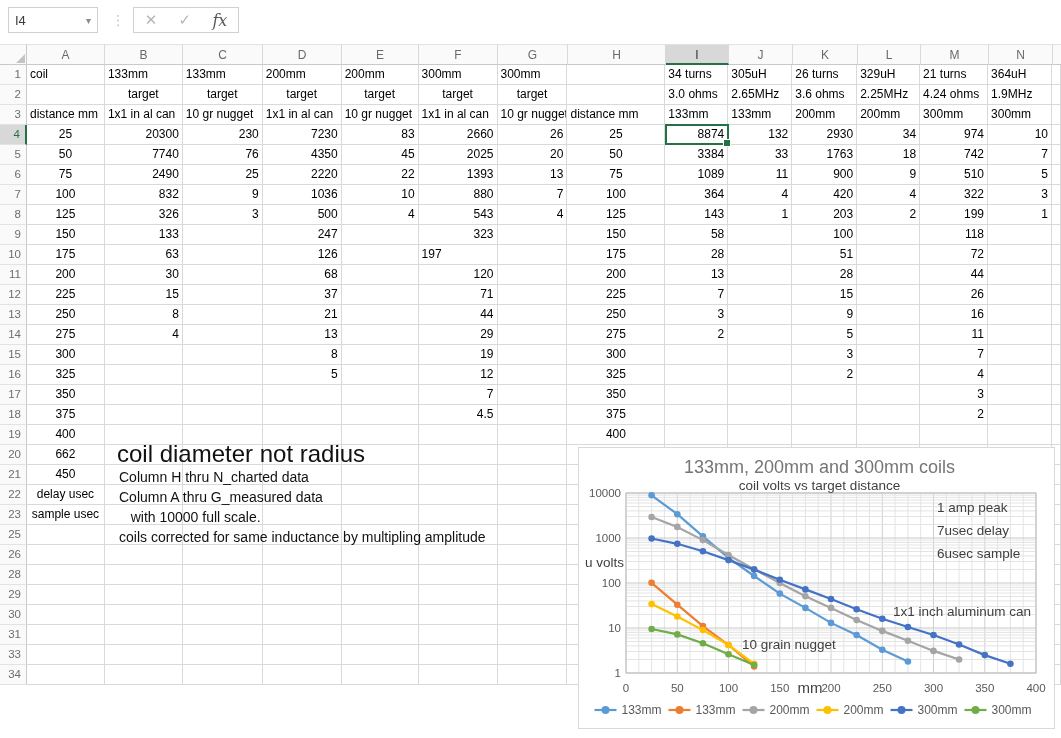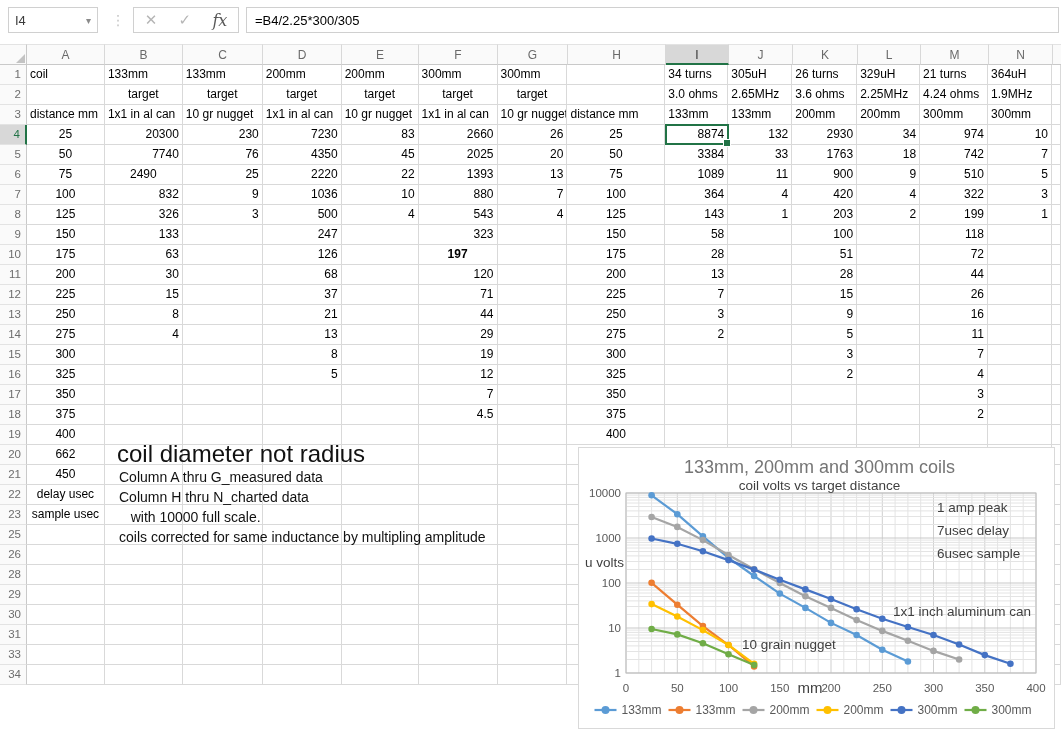--- a/index.html
+++ b/index.html
@@ -66,23 +66,20 @@
     <div id="name-box">
       <span>I4</span>
       <span class="spacer"></span>
       <span class="arrow">▾</span>
     </div>
     <div id="fb-dots">⋮</div>
     <div id="fn-box">
       <span class="fn-x">✕</span>
       <span class="fn-check">✓</span>
       <span class="fn-fx">fx</span>
-    </div>
-    <div id="formula-box">
-      <span>=B4/2.25*300/305</span>
     </div>
   </div>
 
   <div id="col-headers">
       <div class="corner">
         <div class="tri"></div>
       </div>
       <div class="ch" style="width: 78px;">A</div>
       <div class="ch" style="width: 78px;">B</div>
       <div class="ch" style="width: 80px;">C</div>
@@ -186,21 +183,21 @@
         <div class="cell" style="width: 64px; text-align: right;">33</div>
         <div class="cell" style="width: 65px; text-align: right;">1763</div>
         <div class="cell" style="width: 63px; text-align: right;">18</div>
         <div class="cell" style="width: 68px; text-align: right;">742</div>
         <div class="cell" style="width: 64px; text-align: right;">7</div>
         <div class="cell" style="width: 9px;"></div>
       </div>
       <div class="row">
         <div class="rh">6</div>
         <div class="cell" style="width: 78px; text-align: center;">75</div>
-        <div class="cell" style="width: 78px; text-align: center;">2490</div>
+        <div class="cell" style="width: 78px; text-align: right;">2490</div>
         <div class="cell" style="width: 80px; text-align: right;">25</div>
         <div class="cell" style="width: 79px; text-align: right;">2220</div>
         <div class="cell" style="width: 77px; text-align: right;">22</div>
         <div class="cell" style="width: 79px; text-align: right;">1393</div>
         <div class="cell" style="width: 70px; text-align: right;">13</div>
         <div class="cell" style="width: 98px; text-align: center;">75</div>
         <div class="cell" style="width: 63px; text-align: right;">1089</div>
         <div class="cell" style="width: 64px; text-align: right;">11</div>
         <div class="cell" style="width: 65px; text-align: right;">900</div>
         <div class="cell" style="width: 63px; text-align: right;">9</div>
@@ -262,21 +259,21 @@
         <div class="cell" style="width: 64px; text-align: left;"></div>
         <div class="cell" style="width: 9px;"></div>
       </div>
       <div class="row">
         <div class="rh">10</div>
         <div class="cell" style="width: 78px; text-align: center;">175</div>
         <div class="cell" style="width: 78px; text-align: right;">63</div>
         <div class="cell" style="width: 80px; text-align: left;"></div>
         <div class="cell" style="width: 79px; text-align: right;">126</div>
         <div class="cell" style="width: 77px; text-align: left;"></div>
-        <div class="cell" style="width: 79px; text-align: center; font-weight: bold;">197</div>
+        <div class="cell" style="width: 79px; text-align: left;">197</div>
         <div class="cell" style="width: 70px; text-align: left;"></div>
         <div class="cell" style="width: 98px; text-align: center;">175</div>
         <div class="cell" style="width: 63px; text-align: right;">28</div>
         <div class="cell" style="width: 64px; text-align: left;"></div>
         <div class="cell" style="width: 65px; text-align: right;">51</div>
         <div class="cell" style="width: 63px; text-align: left;"></div>
         <div class="cell" style="width: 68px; text-align: right;">72</div>
         <div class="cell" style="width: 64px; text-align: left;"></div>
         <div class="cell" style="width: 9px;"></div>
       </div>
@@ -659,22 +656,22 @@
         <div class="cell" style="width: 9px;"></div>
       </div>
     </div>
 
   <div id="sel-cell">
     <div class="handle"></div>
   </div>
 
   <div id="note-headline">coil diameter not radius</div>
   <div id="note-lines">
+      <div>Column H thru N_charted data</div>
       <div>Column A thru G_measured data</div>
-      <div>Column H thru N_charted data</div>
       <div>   with 10000 full scale.</div>
       <div>coils corrected for same inductance by multipling amplitude</div>
     </div>
 
   <div id="chart"><svg width="475" height="280" viewBox="0 0 475 280" font-family="Liberation Sans, sans-serif">
         <line x1="47.0" y1="45" x2="47.0" y2="225" stroke="#cfcfcf" stroke-width="1"></line>
         <line x1="59.8" y1="45" x2="59.8" y2="225" stroke="#e4e4e4" stroke-width="1"></line>
         <line x1="72.6" y1="45" x2="72.6" y2="225" stroke="#e4e4e4" stroke-width="1"></line>
         <line x1="85.4" y1="45" x2="85.4" y2="225" stroke="#e4e4e4" stroke-width="1"></line>
         <line x1="98.3" y1="45" x2="98.3" y2="225" stroke="#cfcfcf" stroke-width="1"></line>

